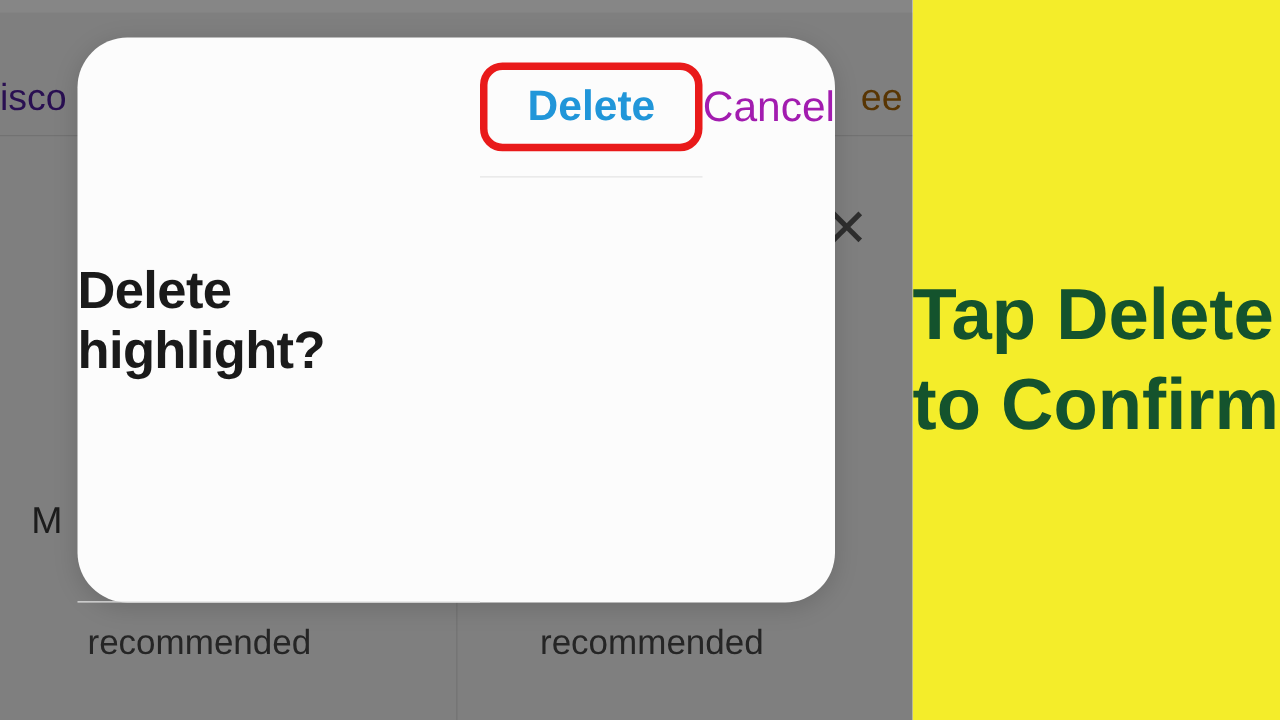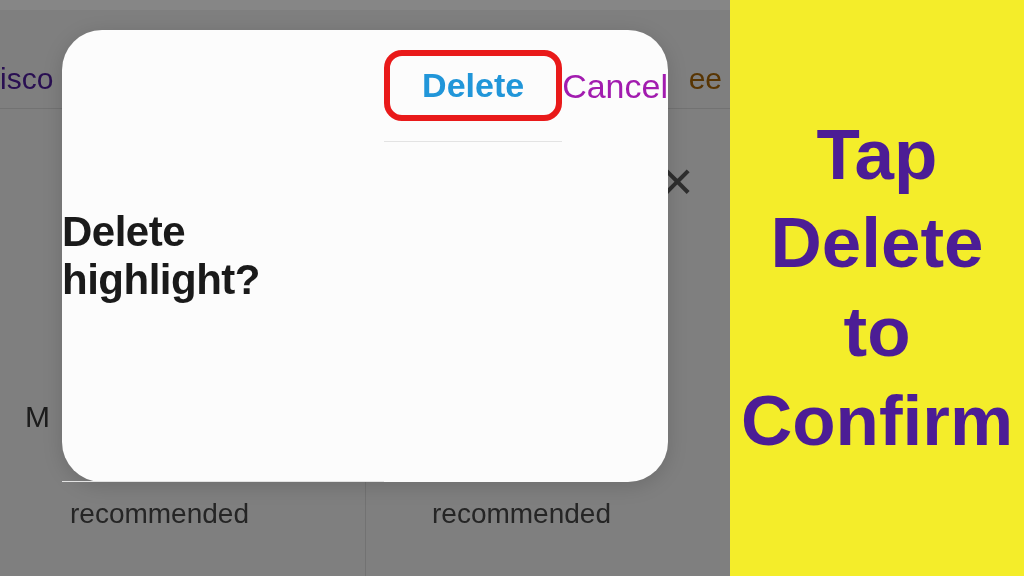--- a/index.html
+++ b/index.html
@@ -153,24 +153,24 @@
     }
     .right-panel {
       width: 294px;
       height: 576px;
       background: #f4ed2a;
       display: flex;
       align-items: center;
       justify-content: center;
     }
     .right-text {
-      font-size: 71px;
+      font-size: 58px;
       font-weight: 700;
-      color: #4c1d95;
-      text-align: center;
+      color: #14532d;
+      text-align: left;
       line-height: 1.25;
     }
   </style>
 </head>
 <body>
 
 <div class="left-panel">
   <div class="bg-content">
     <div class="bg-top-bar"></div>
     <div class="bg-isco">isco</div>

